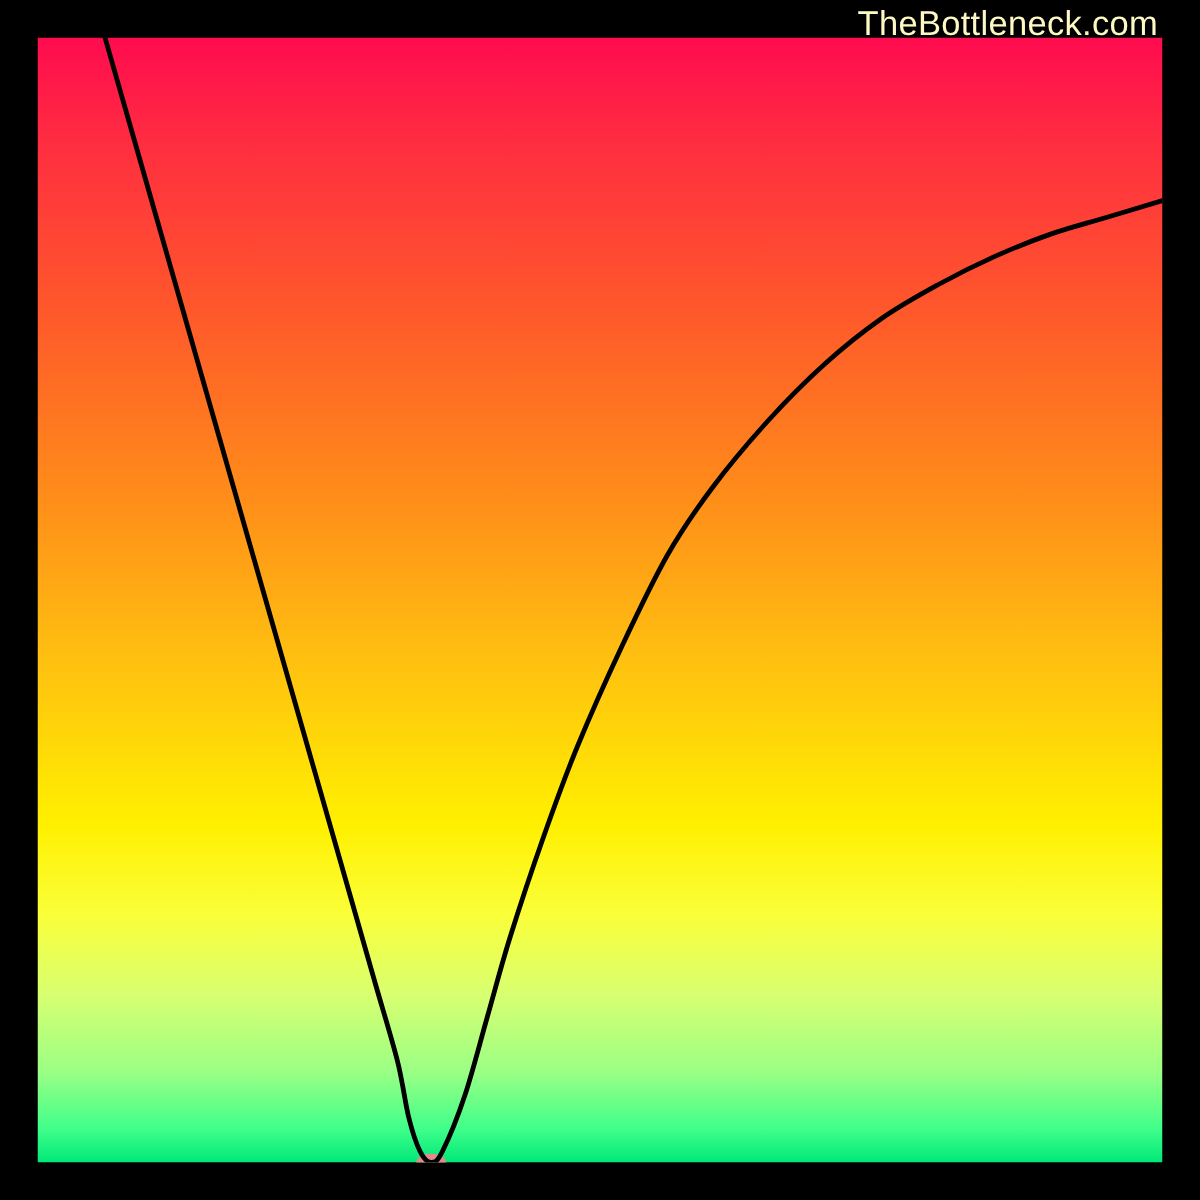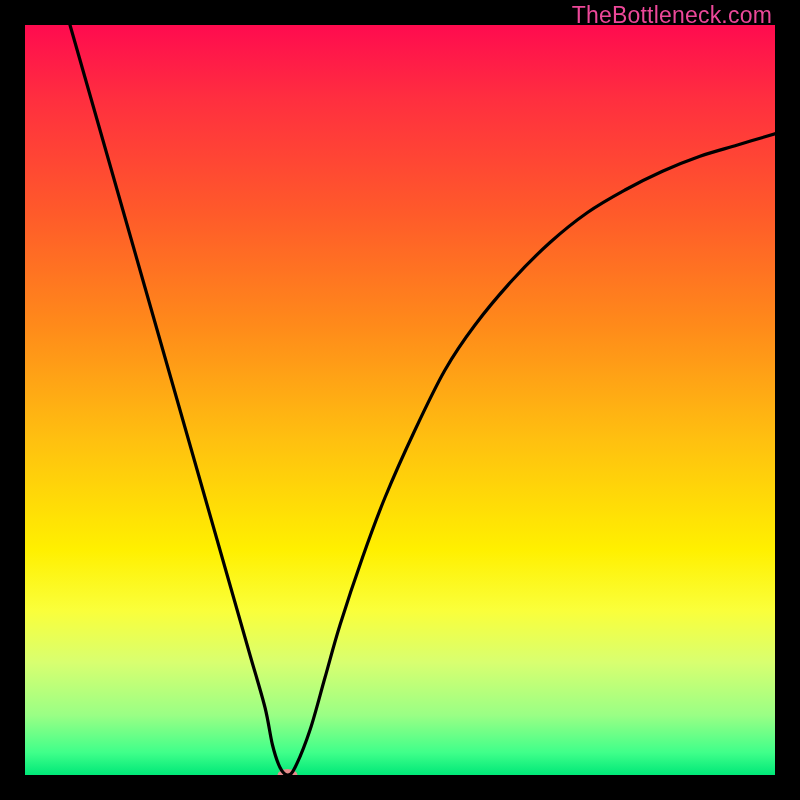--- a/index.html
+++ b/index.html
@@ -25,21 +25,21 @@
     top: 0;
     width: 750px;
     height: 750px;
   }
   .watermark {
     position: absolute;
     top: 2px;
     right: 28px;
     font-size: 23px;
     font-weight: 500;
-    color: #ec4899;
+    color: #fef9c3;
     letter-spacing: 0.2px;
   }
 </style>
 </head>
 <body>
 
 <div class="frame">
   <svg class="plot-area" viewBox="0 0 750 750" preserveAspectRatio="none">
     <defs>
       <linearGradient id="bg-grad" x1="0" y1="0" x2="0" y2="1">

